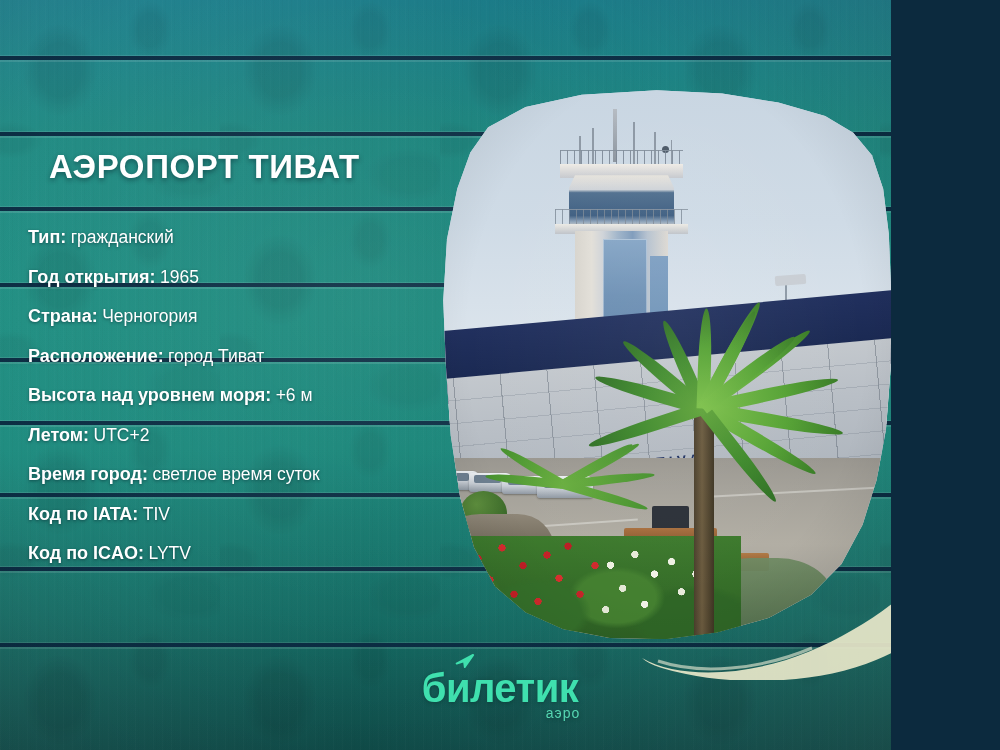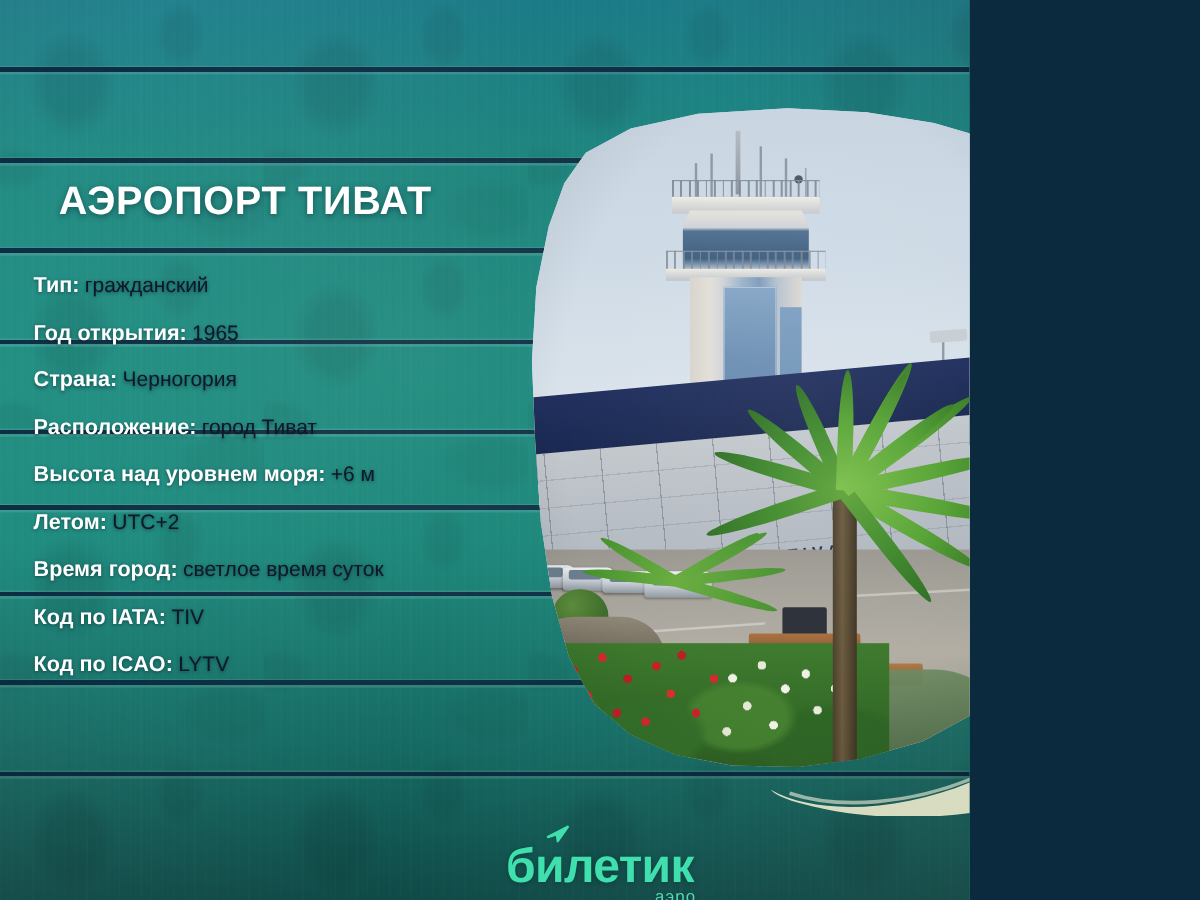--- a/index.html
+++ b/index.html
@@ -1,18 +1,18 @@
 <!DOCTYPE html>
 <html><head>
 <meta charset="utf-8">
 <style>
   html,body{margin:0;padding:0;background:#0c2a3e;}
   *{box-sizing:border-box;}
   #stage{
-    position:relative;width:808px;height:750px;overflow:hidden;
+    position:relative;width:891px;height:750px;overflow:hidden;
     font-family:"Liberation Sans","DejaVu Sans",sans-serif;
     background:#1a8a80;
   }
 
   
   .bg-base{
     position:absolute;inset:0;
     background:
       linear-gradient(100deg, rgba(255,255,255,.05) 0%, rgba(0,0,0,.04) 48%, rgba(255,255,255,.05) 100%),
       linear-gradient(180deg,#1b7f8c 0%,#19877f 18%,#188b7e 42%,#17897c 60%,#156f67 82%,#11514e 100%);
@@ -49,21 +49,21 @@
     position:absolute;left:49px;top:148px;
     font-size:33px;font-weight:bold;color:#ffffff;letter-spacing:.6px;
     text-shadow:0 2px 5px rgba(0,20,30,.45);white-space:nowrap;
   }
   .spec-list{position:absolute;left:28px;top:218px;width:410px;}
   .spec-row{
     height:39.5px;line-height:39.5px;white-space:nowrap;
     text-shadow:0 1px 3px rgba(0,25,35,.5);
   }
   .spec-label{font-size:18px;font-weight:bold;color:#ffffff;}
-  .spec-value{font-size:17.5px;font-weight:normal;color:#0f172a;}
+  .spec-value{font-size:17.5px;font-weight:normal;color:#ffffff;}
 
   
   .photo-wrap{
     position:absolute;left:432px;top:88px;width:468px;height:560px;
     -webkit-clip-path:polygon(
       12% 7%, 20% 3.4%, 32% 1.2%, 48% 0.4%, 62% 1.0%, 74% 2.6%,
       84% 5.0%, 90% 8.0%, 94% 12%, 96.4% 18%, 97.6% 26%,
       98.2% 38%, 98.0% 50%, 97.0% 61%, 95.0% 70%, 92.0% 78%,
       87.5% 85%, 81% 90.5%, 72% 94.6%, 61% 97.2%, 50% 98.4%,
       38% 98.2%, 28% 96.6%, 20% 93.6%, 13.5% 89%, 9% 82%,
@@ -210,21 +210,20 @@
 
   
   .swoosh{position:absolute;left:640px;top:530px;width:370px;height:150px;pointer-events:none;}
 
   
   .logo{position:absolute;left:0;top:668px;width:1000px;text-align:center;}
   .logo-main{
     display:inline-block;position:relative;
     font-size:40px;font-weight:bold;color:#3fe0ae;letter-spacing:-.5px;line-height:1;
     text-shadow:0 1px 4px rgba(0,30,25,.35);
-    margin-top:34px;
   }
   .logo-plane{position:absolute;left:32px;top:-15px;width:22px;height:16px;}
   .logo-sub{
     position:absolute;right:-2px;top:38px;
     font-size:14px;font-weight:normal;color:#56d7b2;letter-spacing:1px;
   }
 </style>
 </head>
 <body>
 

